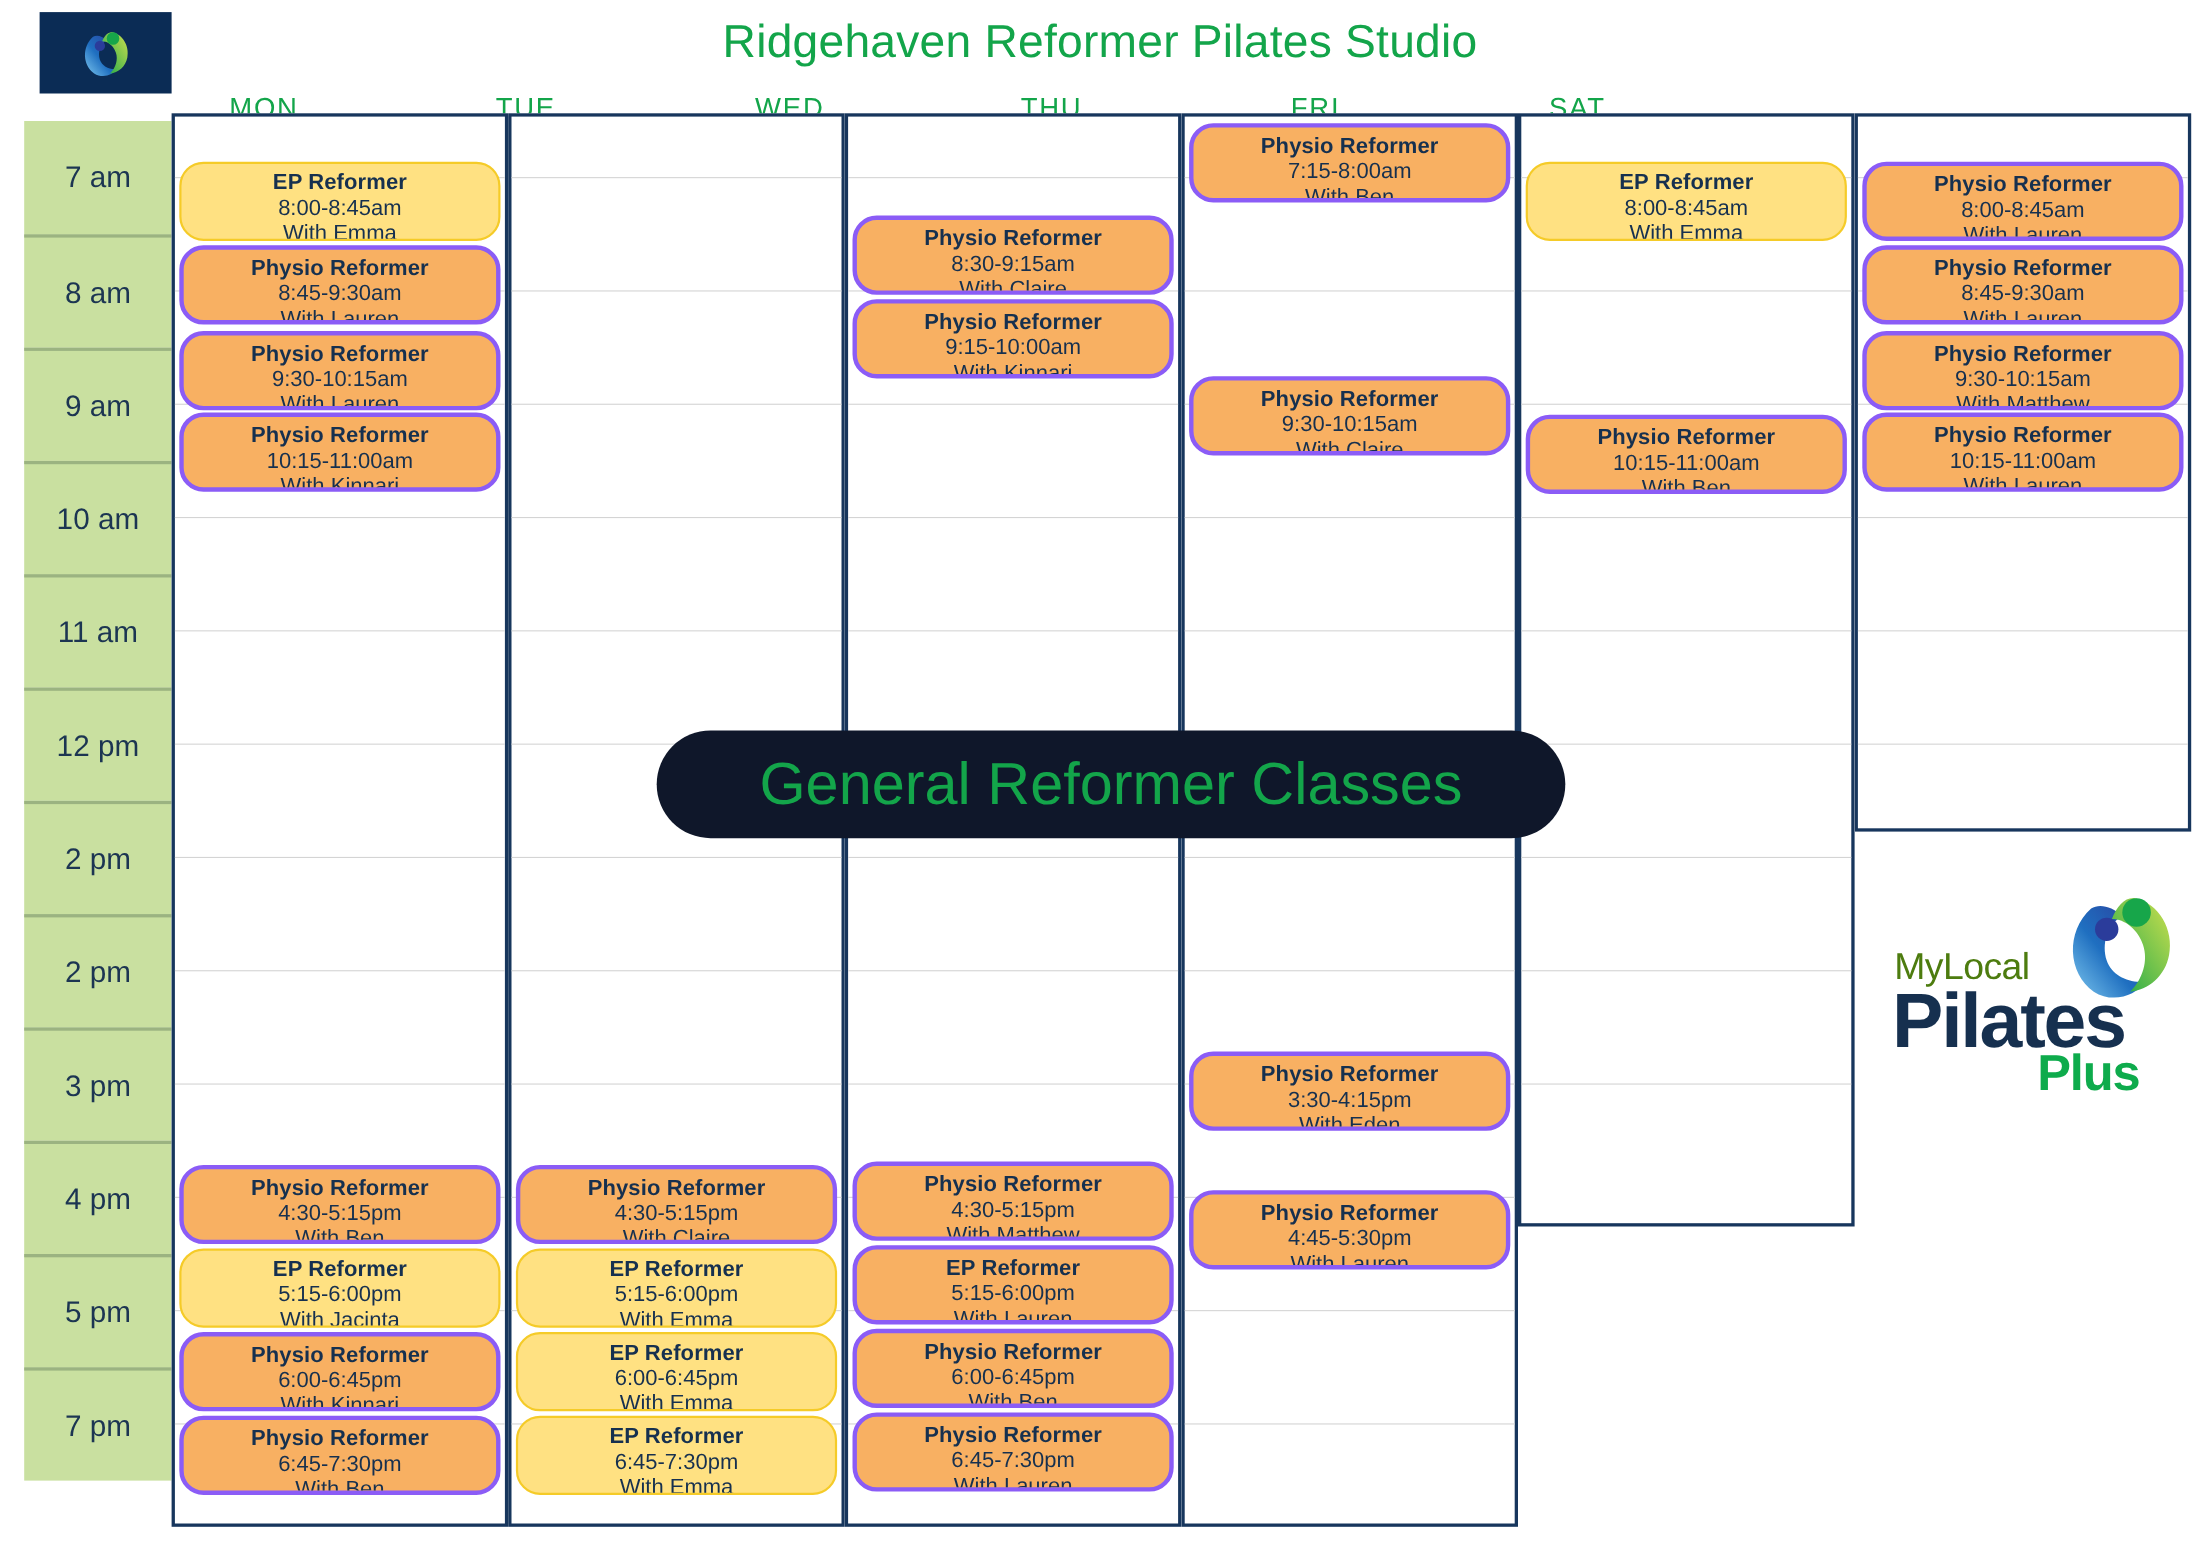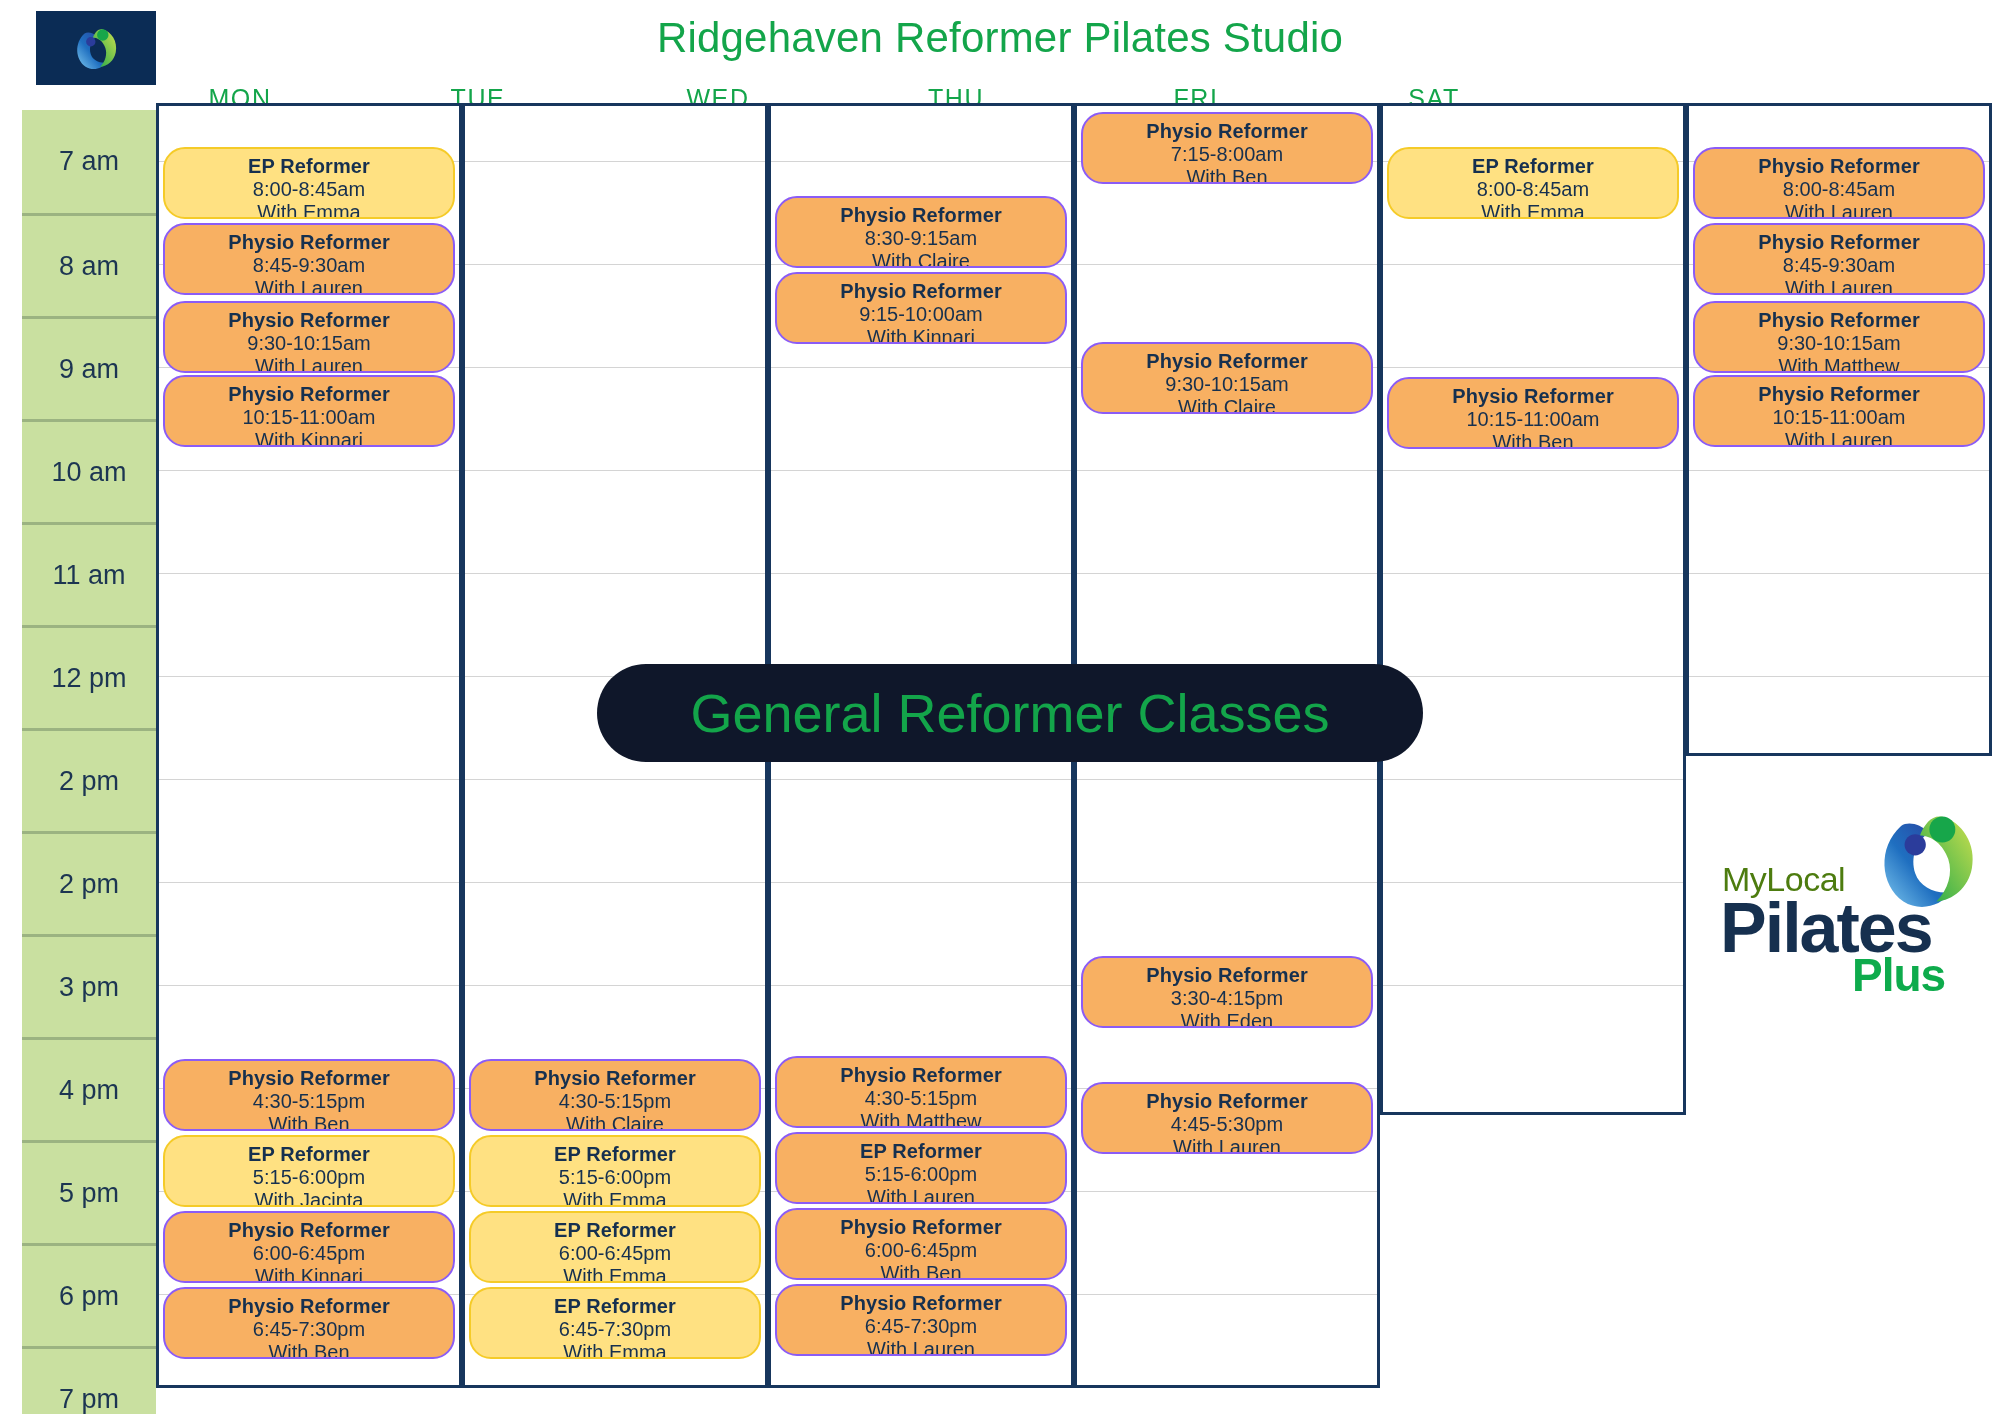--- a/index.html
+++ b/index.html
@@ -67,21 +67,21 @@
     border-radius: 22px;
     padding: 6px 6px 5px;
     text-align: center;
     line-height: 1.16;
     color: #16304f;
     overflow: hidden;
   }
   .block .b-title { font-size: 20px; font-weight: bold; letter-spacing: .1px; }
   .block .b-time  { font-size: 20px; font-weight: 400; }
   .block .b-inst  { font-size: 20px; font-weight: 400; }
-  .block.physio { background: #f8b062; border: 2px solid #8b5cf6; }
+  .block.physio { background: #f8b062; border: 4px solid #8b5cf6; }
   .block.ep     { background: #ffe182; border: 2px solid #f5cb28; }
 
   
   .banner {
     position: absolute; left: 597px; top: 664px;
     width: 826px; height: 98px;
     background: #0f172a; border-radius: 49px;
     display: flex; align-items: center; justify-content: center;
     color: #13a54a; font-size: 54px; font-weight: 400;
     white-space: nowrap;
@@ -143,21 +143,20 @@
     <div class="time-cell">8 am</div>
     <div class="time-cell">9 am</div>
     <div class="time-cell">10 am</div>
     <div class="time-cell">11 am</div>
     <div class="time-cell">12 pm</div>
     <div class="time-cell">2 pm</div>
     <div class="time-cell">2 pm</div>
     <div class="time-cell">3 pm</div>
     <div class="time-cell">4 pm</div>
     <div class="time-cell">5 pm</div>
-    <div class="time-cell">6 pm</div>
     <div class="time-cell">7 pm</div>
   </div>
 
   <div class="col" id="col-mon" style="left:156px;top:103px;width:306px;height:1285px">
       <div class="hline" style="top: 55px;"></div>
       <div class="hline" style="top: 158px;"></div>
       <div class="hline" style="top: 261px;"></div>
       <div class="hline" style="top: 364px;"></div>
       <div class="hline" style="top: 467px;"></div>
       <div class="hline" style="top: 570px;"></div>

